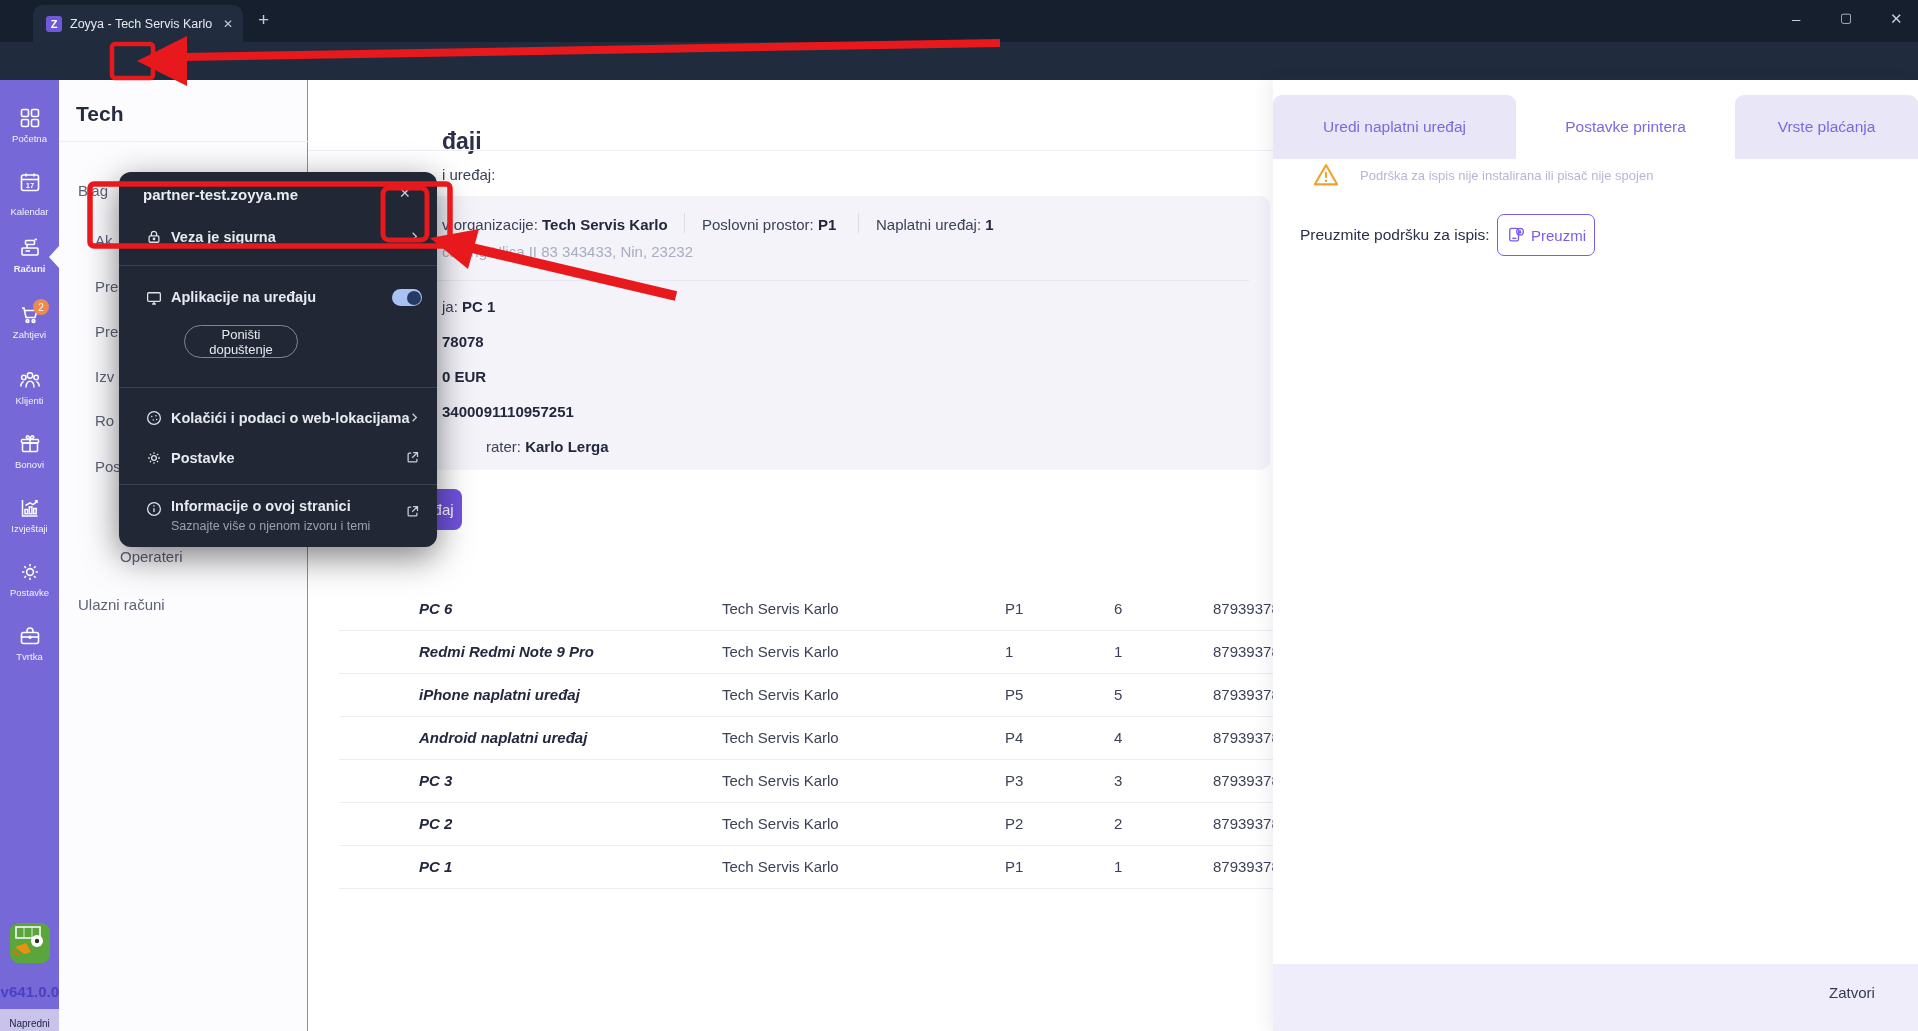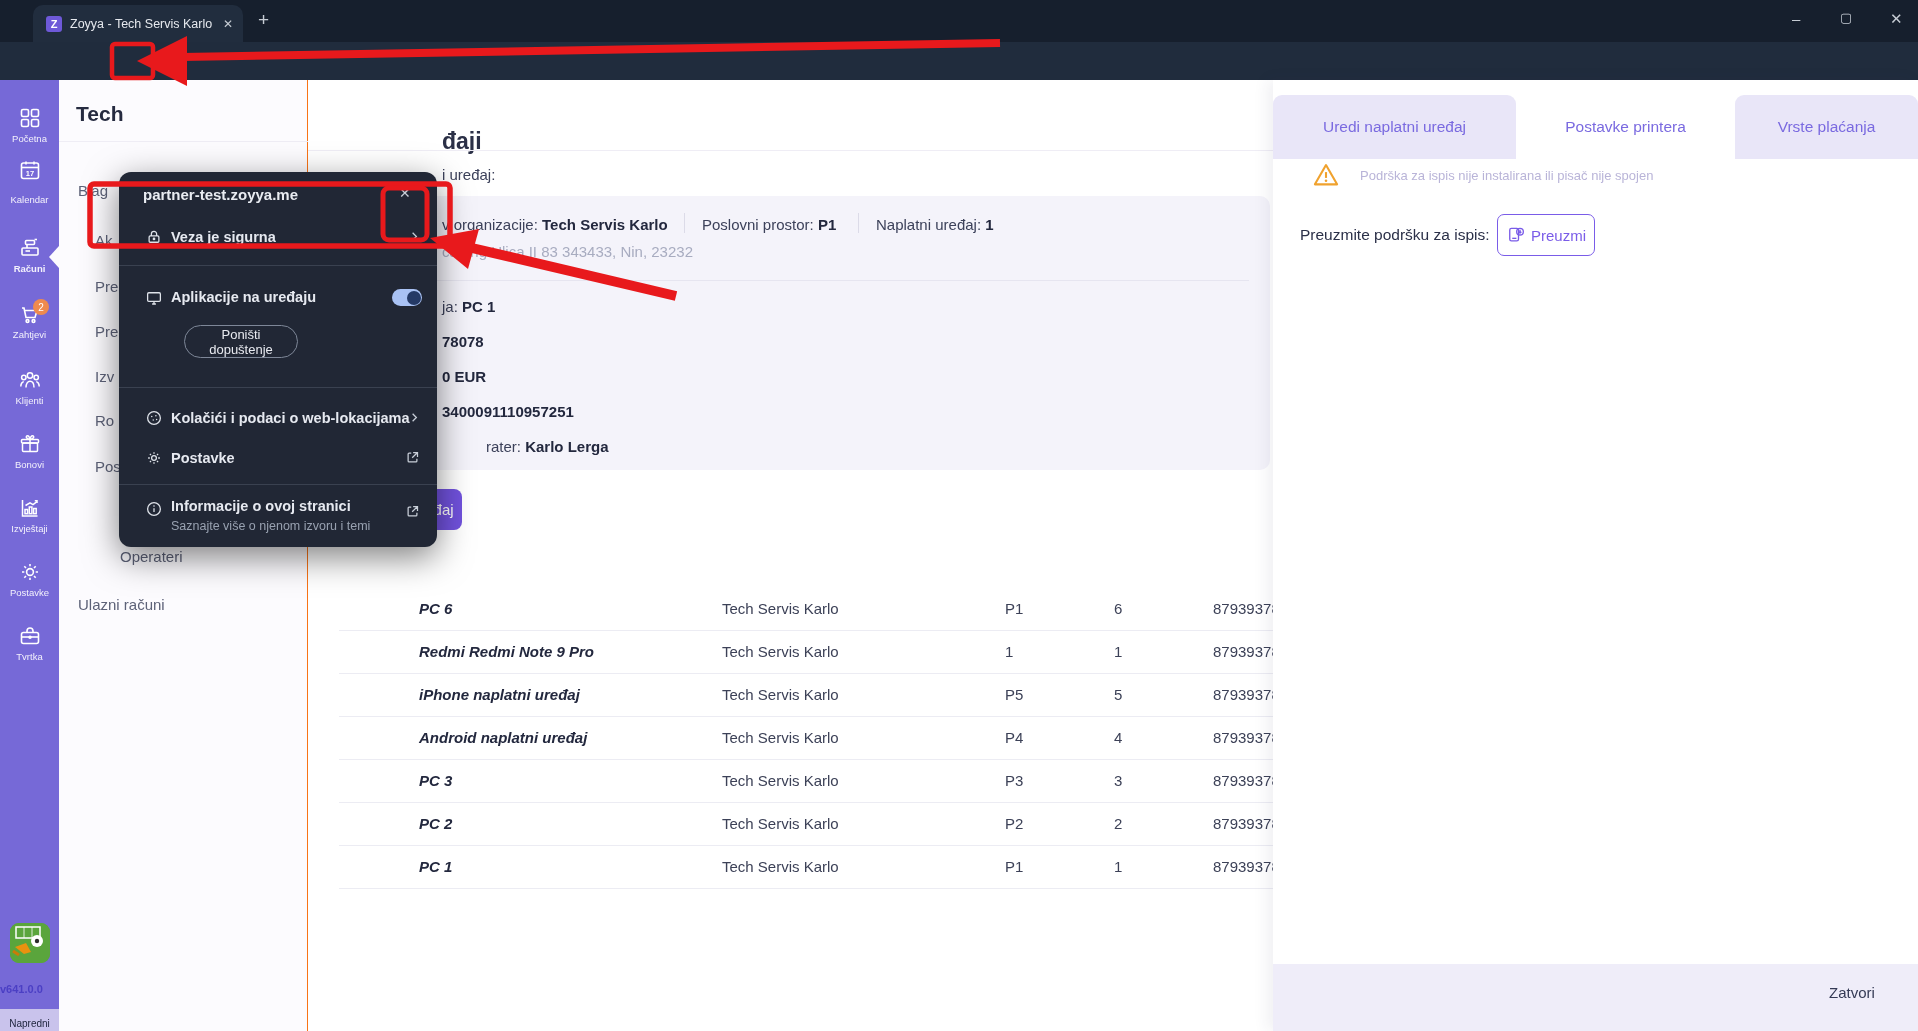--- a/index.html
+++ b/index.html
@@ -25,21 +25,21 @@
   
   #sidebar{left:0;top:0;width:59px;height:951px;background:#7669d7;}
   .sbitem{position:absolute;left:0;width:59px;height:58px;display:flex;flex-direction:column;
     align-items:center;justify-content:flex-start;gap:3px;cursor:pointer;}
   .sblabel{color:#f3f1fc;font-size:9.5px;}
   #notch{left:49px;top:166px;width:0;height:0;border-top:11px solid transparent;
     border-bottom:11px solid transparent;border-right:10px solid #fcfbfe;}
   #badge{left:33px;top:219px;width:16px;height:16px;border-radius:50%;background:#ef8a4e;
     color:#fff;font-size:10px;display:flex;align-items:center;justify-content:center;}
   #apptile{left:10px;top:843px;width:40px;height:40px;border-radius:9px;background:#5aa53c;overflow:hidden;}
-  #version{left:0;top:903px;width:59px;text-align:left;color:#4b3fc4;font-size:11px;font-weight:bold;}
+  #version{left:0;top:903px;width:59px;text-align:right;color:#4b3fc4;font-size:15px;font-weight:bold;}
   #napredni{left:0;top:929px;width:59px;height:28px;background:#c9c3ec;color:#20263f;font-size:10px;
     display:flex;align-items:center;justify-content:center;}
   
   #navpanel{left:59px;top:0;width:249px;height:980px;background:#fcfbfe;border-right:1px solid #f97316;box-sizing:border-box;}
   .navfrag{color:#5d6278;font-size:15px;}
   
   .divider{position:absolute;height:1px;background:#efedf5;}
   #card{left:339px;top:116px;width:931px;height:274px;background:#f4f3fa;border-radius:10px;}
   .lab{color:#3c415a;font-size:15px;}
   .val{color:#23283e;font-weight:bold;}
@@ -146,21 +146,21 @@
     <div class="abs" id="sidebar">
       <div class="sbitem" style="top:26px;">
         <svg width="24" height="24" viewBox="0 0 24 24" fill="none" stroke="#fff" stroke-width="1.6">
             <rect x="3.5" y="3.5" width="7" height="7" rx="1.5"></rect>
             <rect x="13.5" y="3.5" width="7" height="7" rx="1.5"></rect>
             <rect x="3.5" y="13.5" width="7" height="7" rx="1.5"></rect>
             <rect x="13.5" y="13.5" width="7" height="7" rx="1.5"></rect>
           </svg>
         <span class="sblabel">Početna</span>
       </div>
-      <div class="sbitem" style="top:78px;gap:12px;">
+      <div class="sbitem" style="top:90px;gap:12px;">
         <svg width="24" height="24" viewBox="0 0 24 24" fill="none" stroke="#fff" stroke-width="1.6">
             <rect x="3.5" y="5" width="17" height="15.5" rx="2"></rect>
             <line x1="3.5" y1="9.5" x2="20.5" y2="9.5"></line>
             <line x1="8" y1="3.5" x2="8" y2="6.5"></line>
             <line x1="16" y1="3.5" x2="16" y2="6.5"></line>
             <text x="12" y="17.5" font-size="7.5" fill="#fff" stroke="none" text-anchor="middle" font-weight="bold">17</text>
           </svg>
         <span class="sblabel">Kalendar</span>
       </div>
       <div class="sbitem" style="top:156px;">

